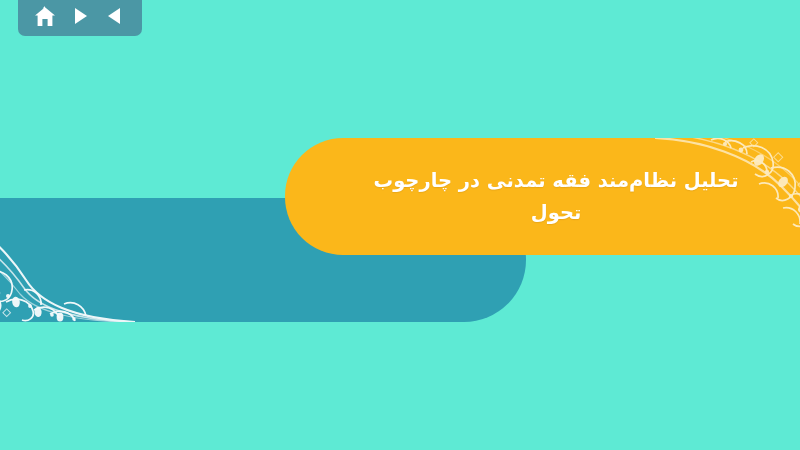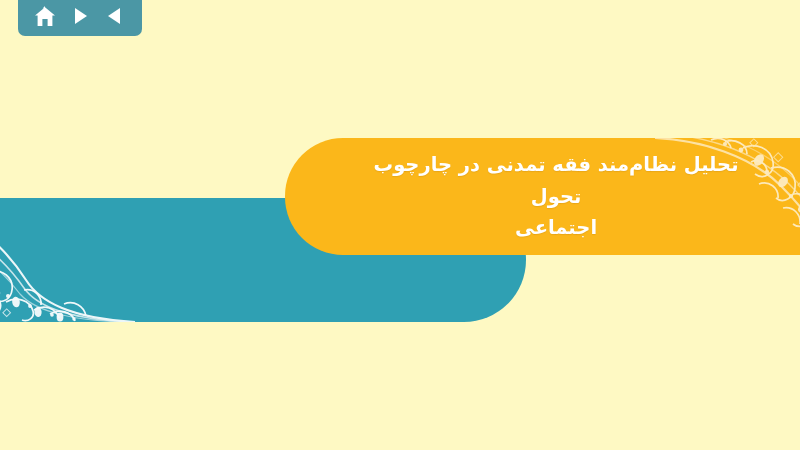--- a/index.html
+++ b/index.html
@@ -9,21 +9,21 @@
     width:800px; height:450px;
     overflow:hidden;
     background:#484848;
     font-family:"DejaVu Sans", sans-serif;
   }
 
   .stage {
     position:relative;
     width:800px;
     height:450px;
-    background:#fef9c3;
+    background:#5eead4;
     overflow:hidden;
   }
 
   
   .navbar {
     position:absolute;
     left:18px;
     top:-8px;
     width:124px;
     height:44px;
@@ -187,21 +187,20 @@
       <g stroke="#fde9b8" fill="none" stroke-width="1" opacity=".8">
         <rect x="120" y="16" width="6.4" height="6.4" transform="rotate(45 123.2 19.2)"></rect>
         <rect x="144" y="44" width="5.8" height="5.8" transform="rotate(45 146.9 46.9)"></rect>
         <rect x="162" y="74" width="5.4" height="5.4" transform="rotate(45 164.7 76.7)"></rect>
         <rect x="96" y="2" width="5.6" height="5.6" transform="rotate(45 98.8 4.8)"></rect>
       </g>
     </svg>
 
     <div class="title">
       <span>تحلیل نظام‌مند فقه تمدنی در چارچوب تحول</span><br>
-      <span>اجتماعی</span>
     </div>
   </div>
 
   <div class="navbar">
 
     <div class="navbtn">
       <span>
         <svg width="20" height="20" viewBox="0 0 20 20">
             <polygon points="15,2 15,18 3,10" fill="#ffffff"></polygon>
           </svg>

